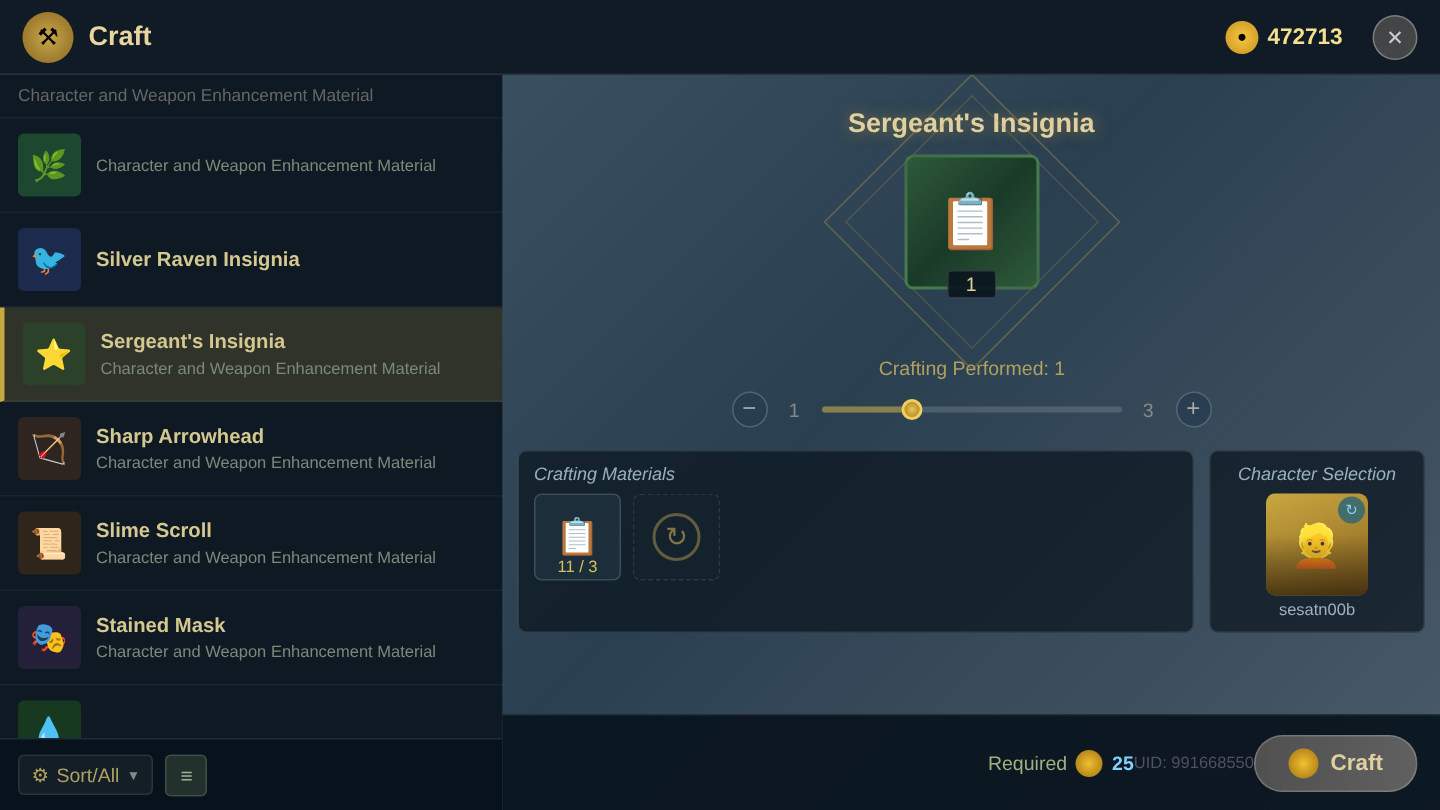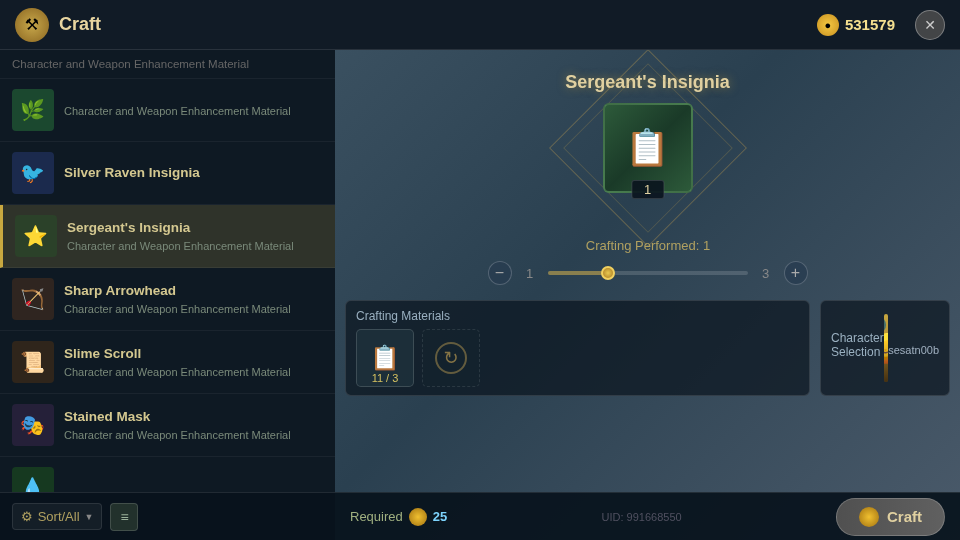--- a/index.html
+++ b/index.html
@@ -350,20 +350,21 @@
       flex: 1;
       background: rgba(10,20,30,0.7);
       border: 1px solid rgba(255,255,255,0.12);
       border-radius: 6px;
       padding: 8px 10px;
     }
     .box-label {
       color: #9ab0c0;
       font-size: 12px;
       margin-bottom: 6px;
+      font-style: italic;
     }
     .materials-row {
       display: flex;
       gap: 8px;
       align-items: center;
     }
     .material-slot {
       width: 58px;
       height: 58px;
       background: rgba(30,50,60,0.8);
@@ -396,26 +397,27 @@
     .add-slot-icon {
       width: 32px; height: 32px;
       border-radius: 50%;
       border: 2px solid rgba(180,150,80,0.5);
       display: flex; align-items: center; justify-content: center;
       color: rgba(180,150,80,0.7);
       font-size: 18px;
     }
 
     .char-selection-box {
-      width: 130px;
+      width: 144px;
       background: rgba(10,20,30,0.7);
       border: 1px solid rgba(255,255,255,0.12);
       border-radius: 6px;
       padding: 8px 10px;
       display: flex;
+      flex-direction: column;
       align-items: center;
     }
     .char-avatar {
       width: 68px; height: 68px;
       border-radius: 6px;
       background: linear-gradient(160deg, #c8a840, #8a6020);
       display: flex;
       align-items: center;
       justify-content: center;
       font-size: 28px;
@@ -442,25 +444,25 @@
     .char-name {
       color: #a0b0c0;
       font-size: 11px;
       margin-top: 4px;
     }
 
     
     .footer-bar {
       position: absolute;
       bottom: 0; left: 335px; right: 0;
-      height: 48px;
+      height: 64px;
       background: rgba(8,18,28,0.92);
       display: flex;
       align-items: center;
-      justify-content: space-between;
+      justify-content: flex-end;
       padding: 0 15px;
       border-top: 1px solid rgba(255,255,255,0.1);
       z-index: 10;
     }
     .required-label {
       display: flex;
       align-items: center;
       gap: 6px;
       color: #a0b080;
       font-size: 13px;
@@ -506,21 +508,21 @@
     }
   </style>
 </head>
 <body>
 
 <div class="top-bar">
   <div class="top-bar-logo">⚒</div>
   <span class="top-bar-title">Craft</span>
   <div class="top-bar-currency">
     <div class="coin-icon">●</div>
-    <span class="currency-amount">531579</span>
+    <span class="currency-amount">472713</span>
   </div>
   <div class="close-btn">✕</div>
 </div>
 
 <div class="main-layout">
 
   <div class="sidebar">
     <div class="sidebar-list">
 
       <div class="item-truncated">

